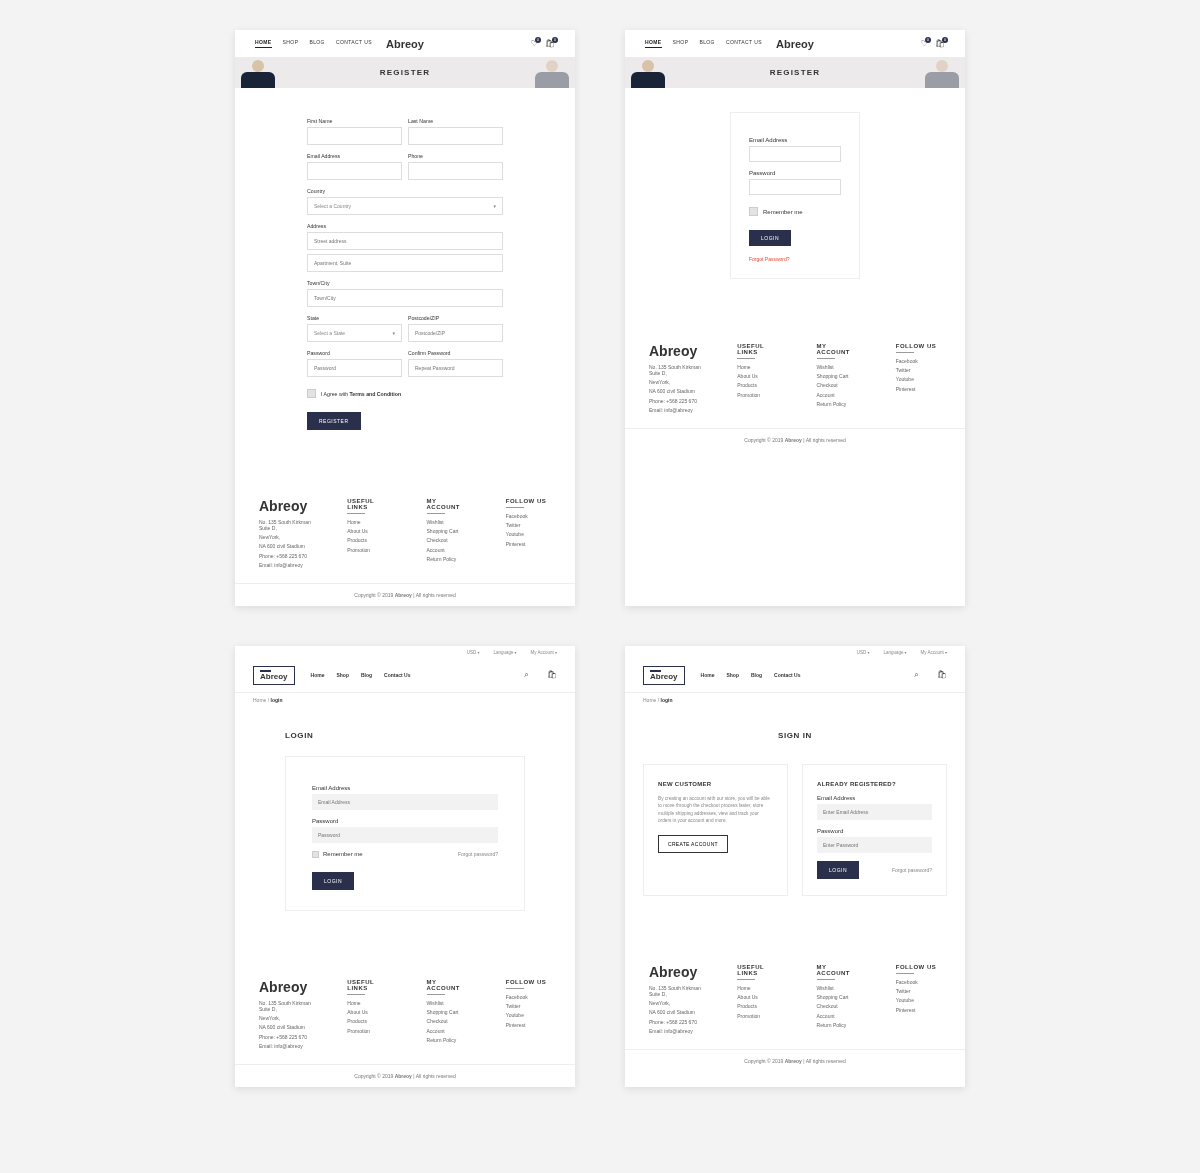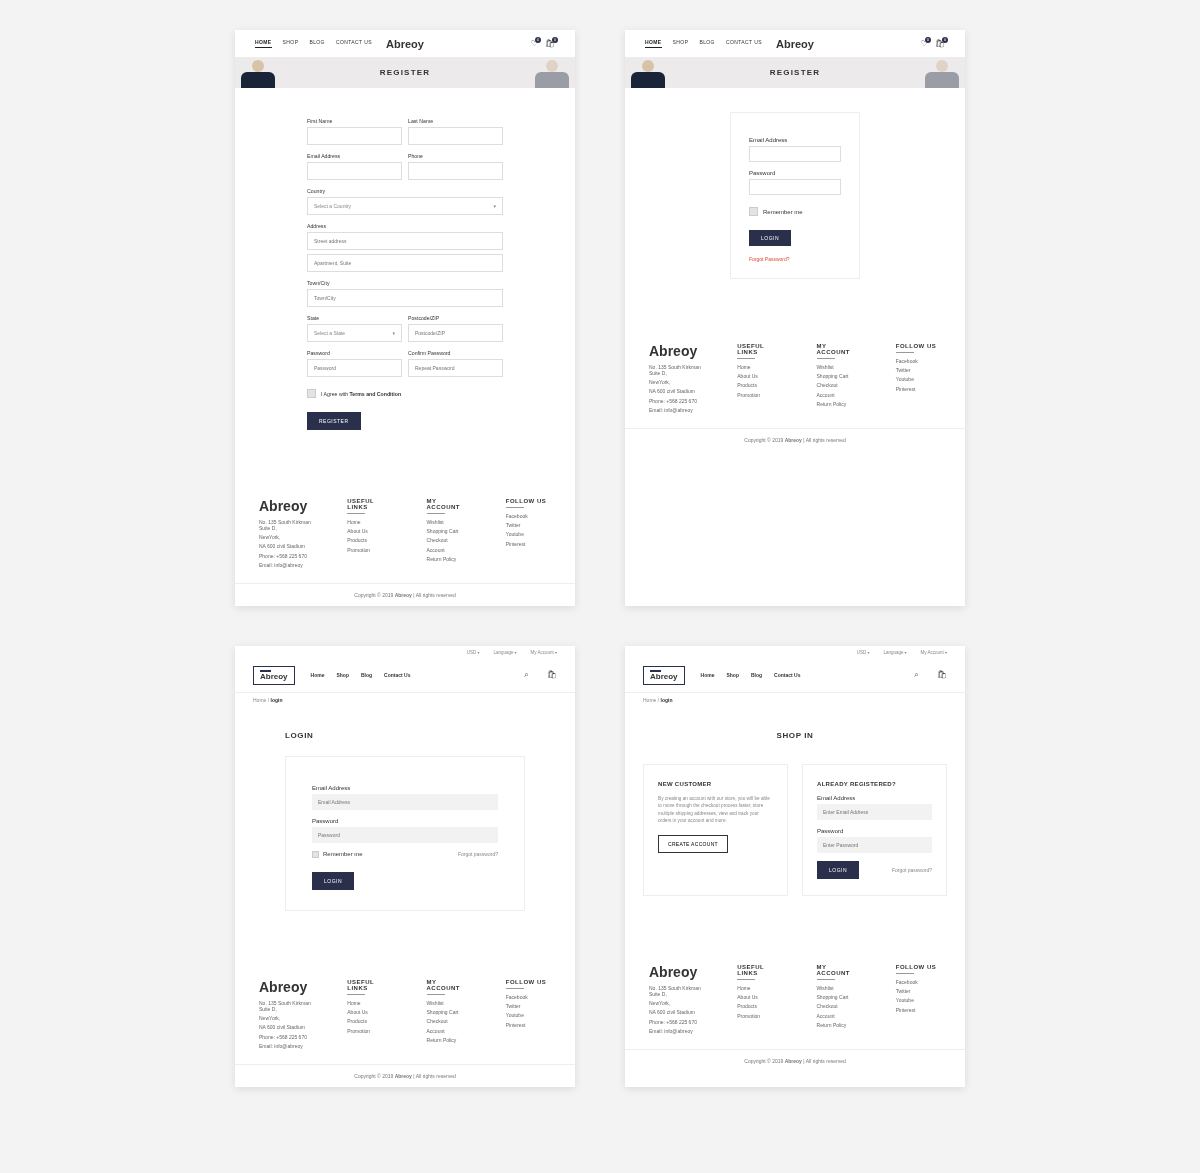--- a/index.html
+++ b/index.html
@@ -414,21 +414,21 @@
             <span>Blog</span>
             <span>Contact Us</span>
           </div>
         <div class="hdr2-icons">
             <span>⌕</span>
             <span>🛍</span>
           </div>
       </div>
       <div class="crumb"><span>Home</span> <span>/</span> <span class="cur">login</span></div>
 
-      <div class="section-title c">SHOP IN</div>
+      <div class="section-title c">SIGN IN</div>
 
       <div class="signin-cols">
         <div class="sc-card">
           <h5>NEW CUSTOMER</h5>
           <p>By creating an account with our store, you will be able to move through the checkout process faster, store multiple shipping addresses, view and track your orders in your account and more.</p>
           <button class="btn-outline">CREATE ACCOUNT</button>
         </div>
         <div class="sc-card">
           <h5>ALREADY REGISTERED?</h5>
           <label class="fld-label">Email Address</label>

